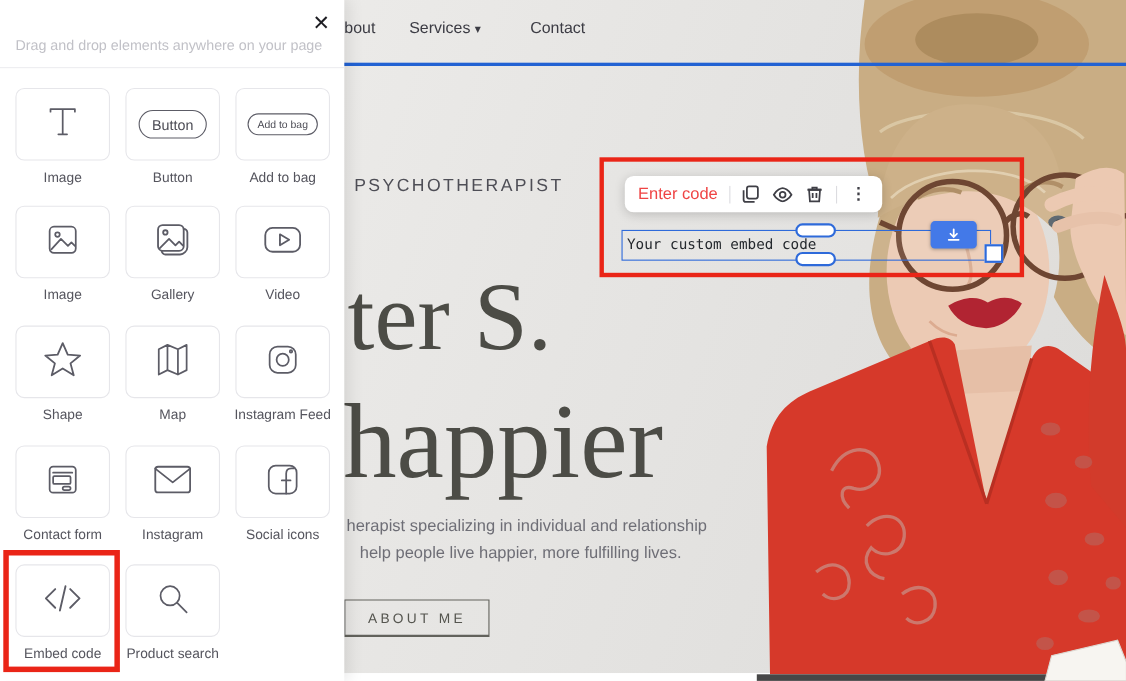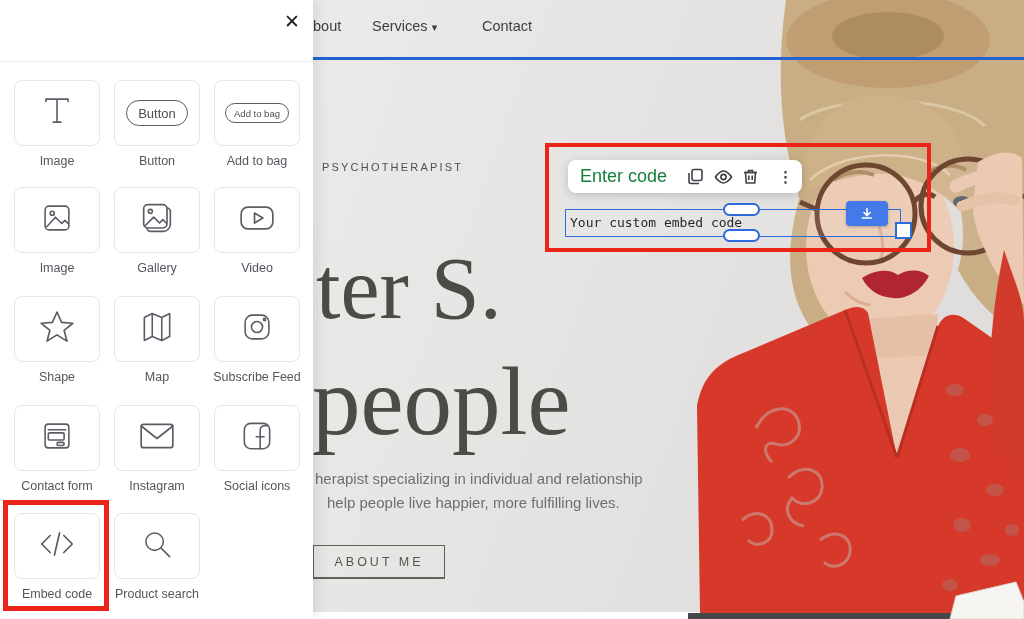--- a/index.html
+++ b/index.html
@@ -11,37 +11,37 @@
   #hero { left:0; top:0; width:1024px; height:612px;
           background:linear-gradient(110deg,#f1f0ee 0%,#e7e6e4 45%,#dcdbd9 100%); }
   #bottom-white { left:0; top:612px; width:1024px; height:7px; background:#ffffff; }
   #photo { left:655px; top:0; width:369px; height:619px; }
 
   #nav { top:18px; left:0; width:1024px; height:24px; font-size:14.5px; color:#3c3c44; z-index:3; }
   .nav-item { position:absolute; top:0; white-space:nowrap; cursor:pointer; }
   #nav-caret { font-size:11px; color:#3c3c44; }
   #blue-line { left:0; top:57px; width:1024px; height:3px; background:#2262d3; z-index:3; }
 
-  #eyebrow { left:322px; top:161px; font-size:11px; letter-spacing:2.2px; color:#4e4e56; z-index:3; }
+  #eyebrow { left:322px; top:161px; font-size:16px; letter-spacing:2.2px; color:#4e4e56; z-index:3; }
   .hero-title { font-family:"Liberation Serif", serif; color:#4c4c46; z-index:3; white-space:nowrap;margin-top:10px; }
   #title1 { left:316px; top:228px; font-size:88px; }
   #title2 { left:312px; top:336px; font-size:97px; }
   .hero-par { font-size:15px; color:#6e6e76; z-index:3; white-space:nowrap;text-align:center; }
   #par1 { left:315px; top:470px; }
   #par2 { left:327px; top:494px; }
   #about-btn { left:313px; top:545px; width:132px; height:34px; border:1.5px solid #62625c;
                border-bottom-width:2.5px; color:#55554f; font-size:12.5px; letter-spacing:3px;
                display:flex; align-items:center; justify-content:center; z-index:3; cursor:pointer;
                background:transparent;text-align:right; }
 
   
   #toolbar { left:568px; top:160px; width:234px; height:33px; background:#fff; border-radius:8px;
              box-shadow:0 2px 10px rgba(0,0,0,.18); display:flex; align-items:center; z-index:10;
              padding:0 12px; gap:10px; }
-  #toolbar-label { font-size:18px; color:#15803d; white-space:nowrap; cursor:pointer; }
+  #toolbar-label { font-size:15px; color:#ef4444; white-space:nowrap; cursor:pointer; }
   .tb-sep { width:1px; height:16px; background:#dcdce0; }
   .tb-ic { width:22px; height:22px; display:flex; align-items:center; justify-content:center; cursor:pointer; }
   .tb-ic svg { stroke:#3f3f46; fill:none; stroke-width:1.6; }
   #kebab { font-size:15px; color:#3f3f46; font-weight:bold; line-height:1; }
 
   #embed-el { left:565px; top:209px; width:336px; height:28px; border:1.6px solid #2e6ada; z-index:10;
               background:rgba(255,255,255,.08); cursor:pointer; }
   #embed-el .code { font-family:"DejaVu Sans Mono", monospace; font-size:13px; color:#24282d;
                     line-height:25px; padding-left:4px; white-space:nowrap; }
   .pill-handle { width:37px; height:13px; border-radius:7px; background:#fff; border:2px solid #2e6ada; z-index:11; cursor:ns-resize; }
@@ -142,21 +142,21 @@
   <span class="nav-item" style="left:372px">
     <span>Services</span>
     <span id="nav-caret">▾</span>
   </span>
   <span class="nav-item" style="left:482px">Contact</span>
 </div>
 <div class="abs" id="blue-line"></div>
 
 <div class="abs" id="eyebrow">PSYCHOTHERAPIST</div>
 <div class="abs hero-title" id="title1">ter S.</div>
-<div class="abs hero-title" id="title2">people</div>
+<div class="abs hero-title" id="title2">happier</div>
 <div class="abs hero-par" id="par1">herapist specializing in individual and relationship</div>
 <div class="abs hero-par" id="par2">help people live happier, more fulfilling lives.</div>
 <div class="abs" id="about-btn">ABOUT ME</div>
 
 <div class="abs" id="toolbar">
   <span id="toolbar-label">Enter code</span>
   <span class="tb-sep"></span>
   <span class="tb-ic">
     <svg width="17" height="17" viewBox="0 0 17 17">
         <rect x="5" y="1.5" width="10" height="11" rx="2"></rect>
@@ -189,20 +189,21 @@
 <div class="abs" id="drag-btn">
   <svg width="14" height="14" viewBox="0 0 14 14" stroke="#fff" stroke-width="1.6" fill="none" stroke-linecap="round">
     <path d="M7,1.5 V8 M4,5.5 L7,8.5 L10,5.5 M2.5,11 H11.5"></path>
   </svg>
 </div>
 <div class="abs" id="corner-handle"></div>
 
 <div class="abs red-box" id="red-box-overlay"></div>
 
 <div class="abs" id="panel">
+  <div id="panel-header">Drag and drop elements anywhere on your page</div>
   <div id="panel-divider"></div>
   <div id="close-btn">✕</div>
   <div id="element-grid">
       <div class="tile" style="left: 14px; top: 80px;">
         <span><svg width="38" height="38" viewBox="0 0 48 48">
             <path d="M10,12 V9 H38 V12 M24,9 V38 M19,38 H29"></path>
           </svg></span>
       </div>
       <div class="tile-label" style="left: 7px; top: 154px;">Image</div>
       <div class="tile" style="left: 114px; top: 80px;">
@@ -249,21 +250,21 @@
           </svg></span>
       </div>
       <div class="tile-label" style="left: 107px; top: 370px;">Map</div>
       <div class="tile" style="left: 214px; top: 296px;">
         <span><svg width="38" height="38" viewBox="0 0 48 48">
             <rect x="9" y="9" width="30" height="30" rx="9"></rect>
             <circle cx="24" cy="24" r="7"></circle>
             <circle cx="33.5" cy="14.5" r="1.4"></circle>
           </svg></span>
       </div>
-      <div class="tile-label" style="left: 207px; top: 370px;">Subscribe Feed</div>
+      <div class="tile-label" style="left: 207px; top: 370px;">Instagram Feed</div>
       <div class="tile" style="left: 14px; top: 405px;">
         <span><svg width="38" height="38" viewBox="0 0 48 48">
             <rect x="9" y="9" width="30" height="30" rx="4"></rect>
             <path d="M13,16 H35"></path>
             <rect x="13" y="20" width="20" height="9" rx="1.5"></rect>
             <rect x="24" y="32" width="9" height="4" rx="2"></rect>
           </svg></span>
       </div>
       <div class="tile-label" style="left: 7px; top: 479px;">Contact form</div>
       <div class="tile" style="left: 114px; top: 405px;">

